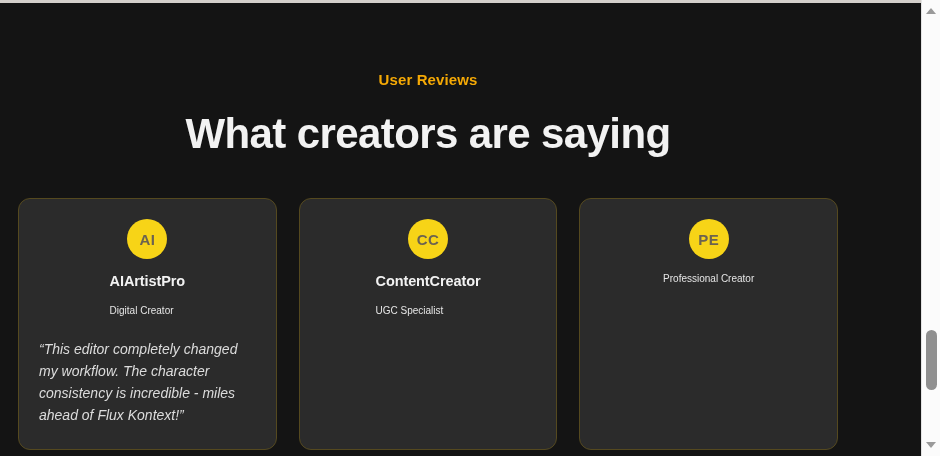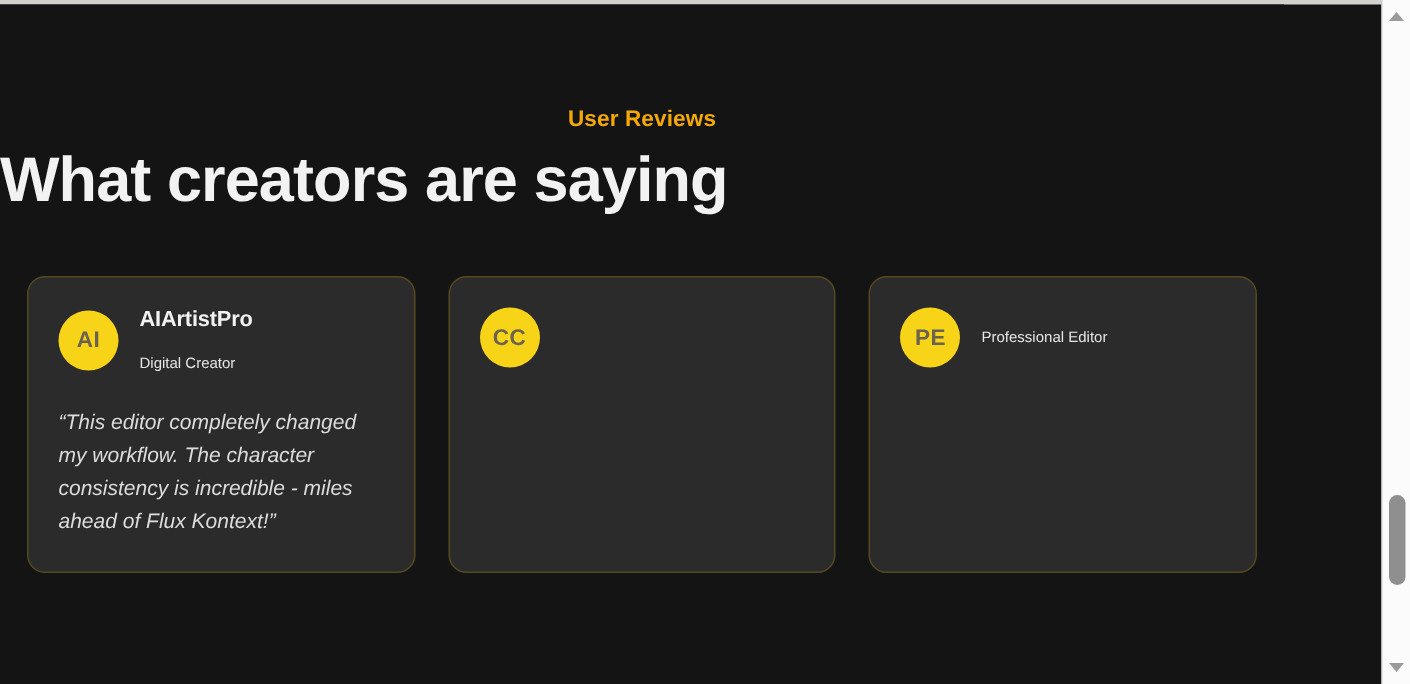--- a/index.html
+++ b/index.html
@@ -38,22 +38,22 @@
   .section-eyebrow {
     margin-top: 68px;
     text-align: center;
     color: #f5a905;
     font-size: 15px;
     font-weight: bold;
     letter-spacing: 0.1px;
   }
 
   .section-title {
-    margin-top: 10px;
-    text-align: left;
+    margin-top: 24px;
+    text-align: center;
     color: #f2f2f2;
     font-size: 42px;
     font-weight: bold;
     letter-spacing: -0.6px;
     line-height: 1.05;
   }
 
   .cards {
     margin-top: 42px;
     display: flex;
@@ -67,20 +67,21 @@
     background: #2b2b2b;
     border: 1px solid #55491f;
     border-radius: 12px;
     padding: 20px 20px 22px 20px;
   }
 
   .card-head {
     display: flex;
     align-items: center;
     gap: 14px;
+    flex-direction: column;
   }
 
   .avatar {
     width: 40px;
     height: 40px;
     flex: 0 0 40px;
     border-radius: 50%;
     background: #f7d417;
     color: #6b6350;
     font-size: 15px;
@@ -171,28 +172,32 @@
           <div class="who-name">AIArtistPro</div>
           <div class="who-role">Digital Creator</div>
         </div>
       </div>
       <div class="quote">“This editor completely changed my workflow. The character consistency is incredible - miles ahead of Flux Kontext!”</div>
     </div>
 
     <div class="card">
       <div class="card-head">
         <div class="avatar">CC</div>
+        <div class="who">
+          <div class="who-name">ContentCreator</div>
+          <div class="who-role">UGC Specialist</div>
+        </div>
       </div>
     </div>
 
     <div class="card">
       <div class="card-head">
         <div class="avatar">PE</div>
         <div class="who">
-          <div class="who-role">Professional Editor</div>
+          <div class="who-role">Professional Creator</div>
         </div>
       </div>
     </div>
 
   </div>
 </div>
 
 <div class="scrollbar">
   <div class="sb-btn sb-up">
     <span class="sb-arrow"></span>

